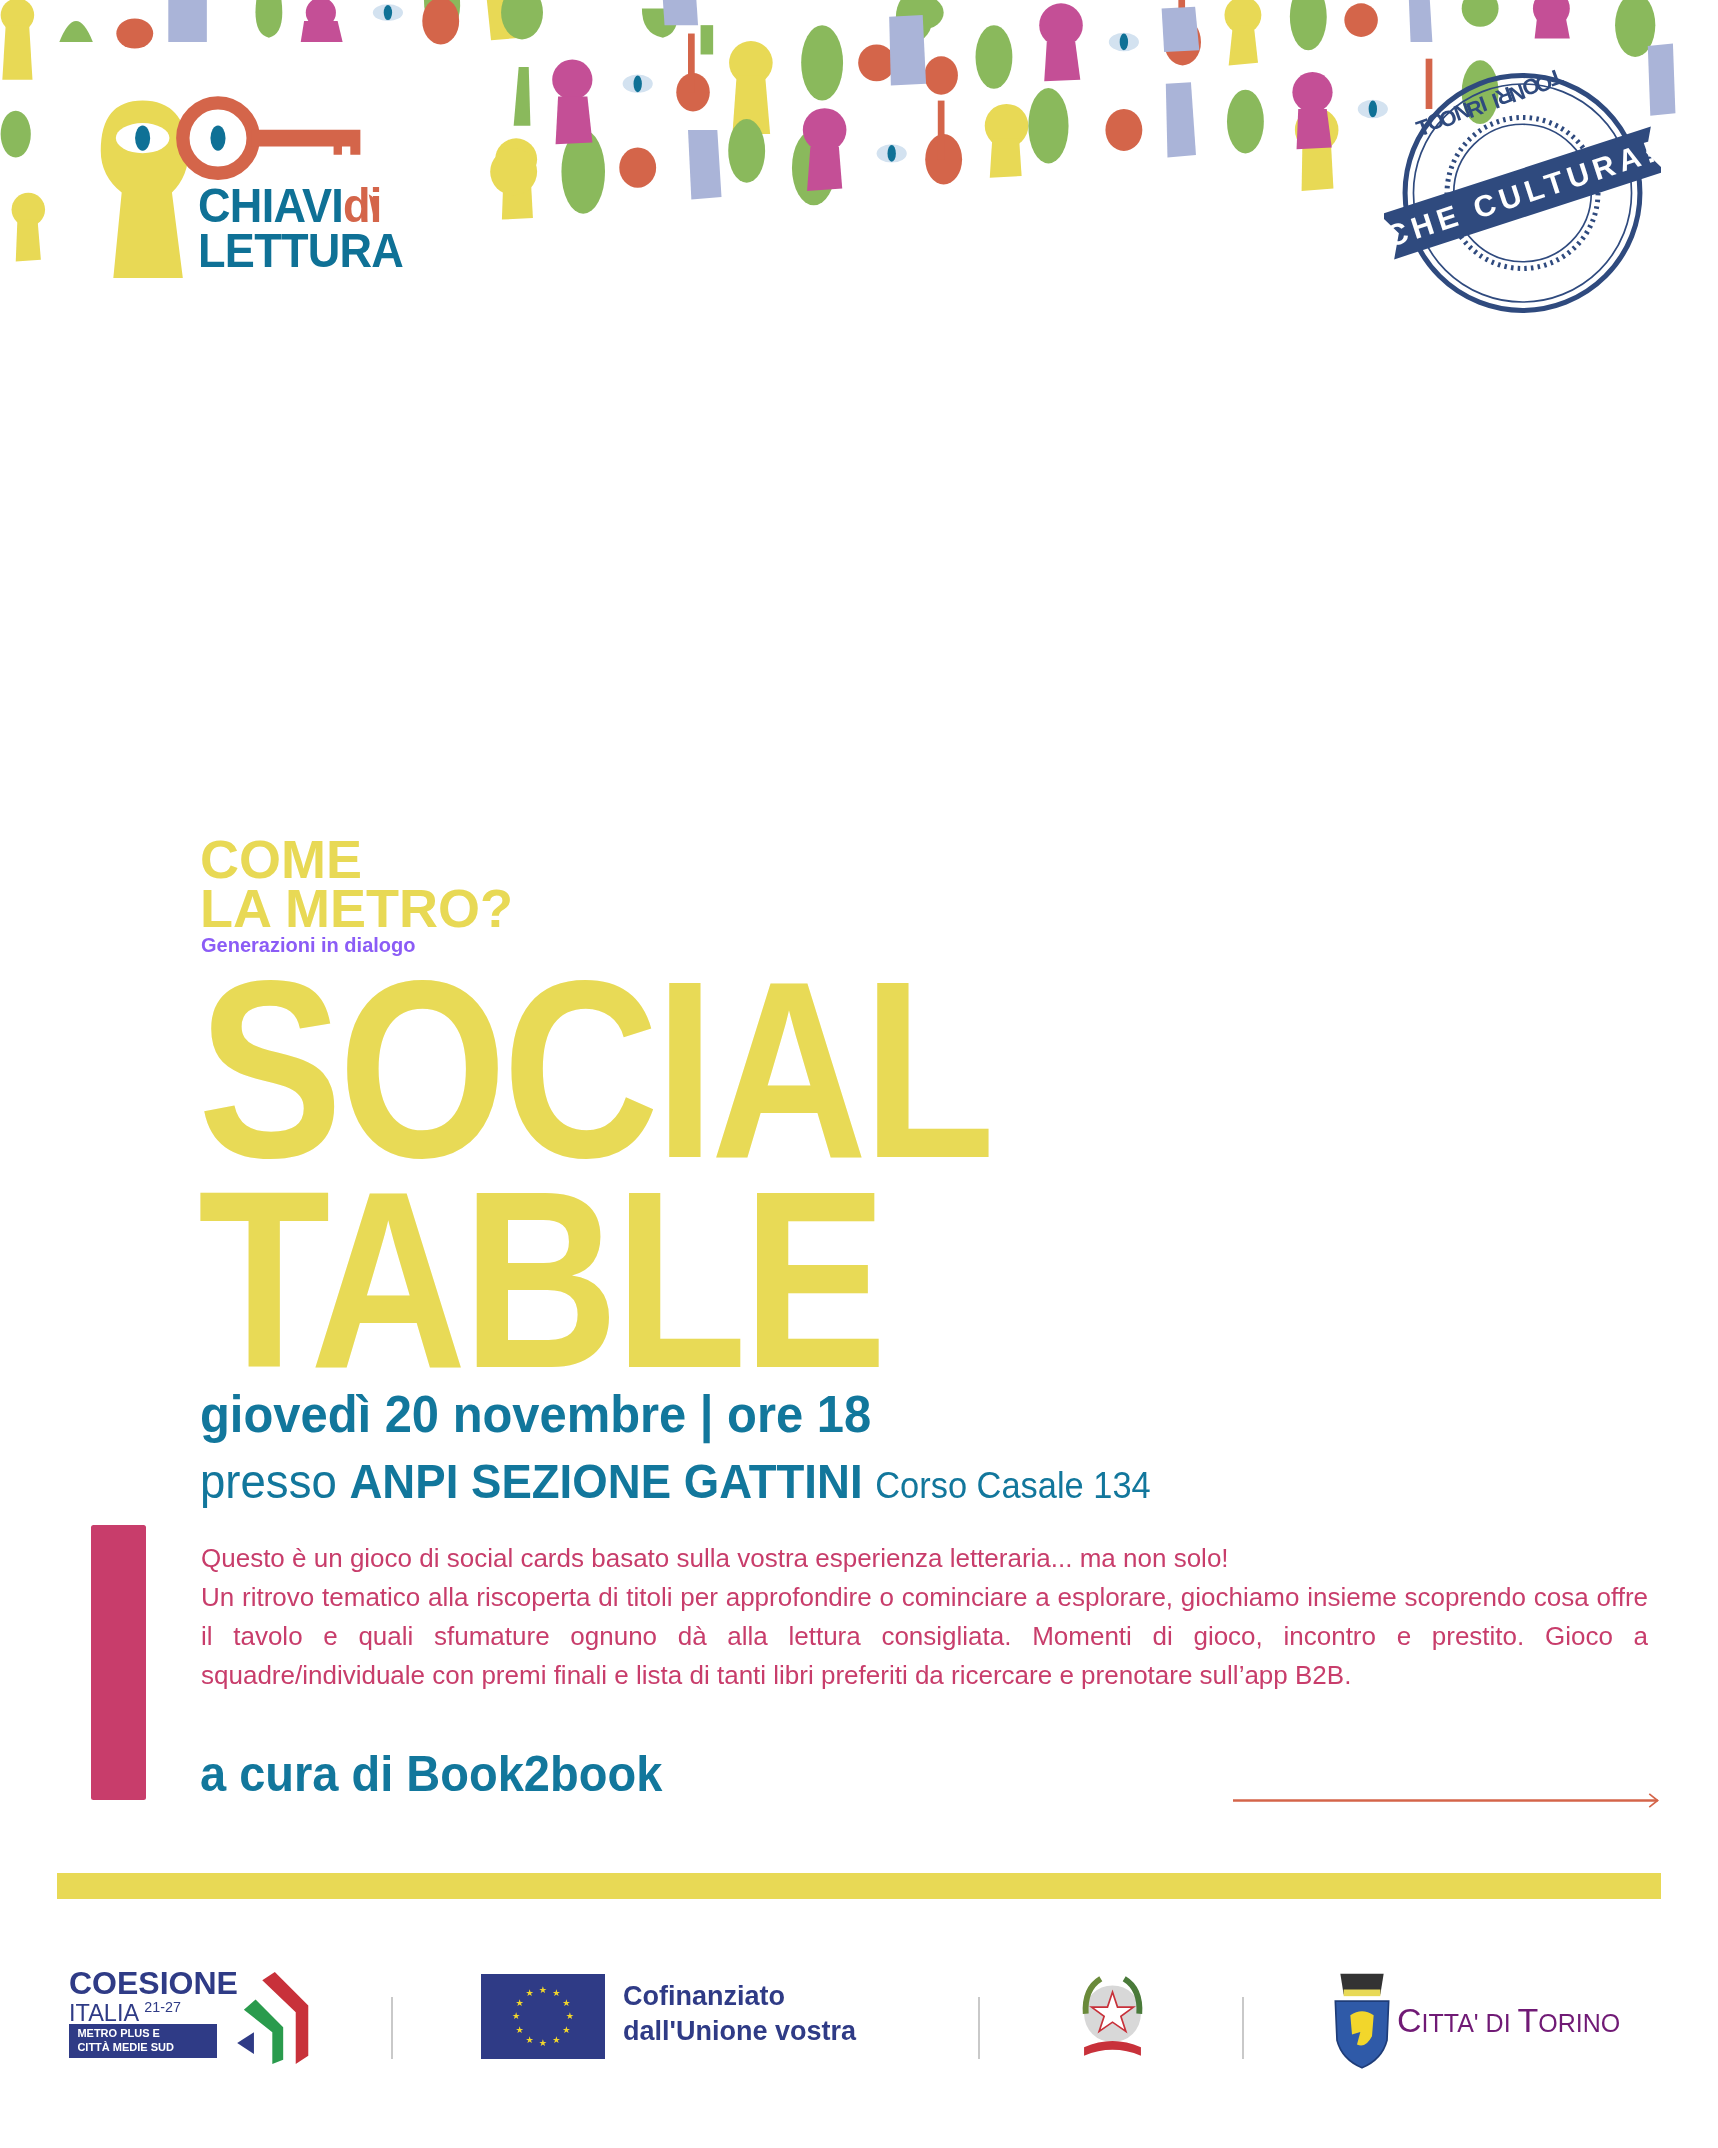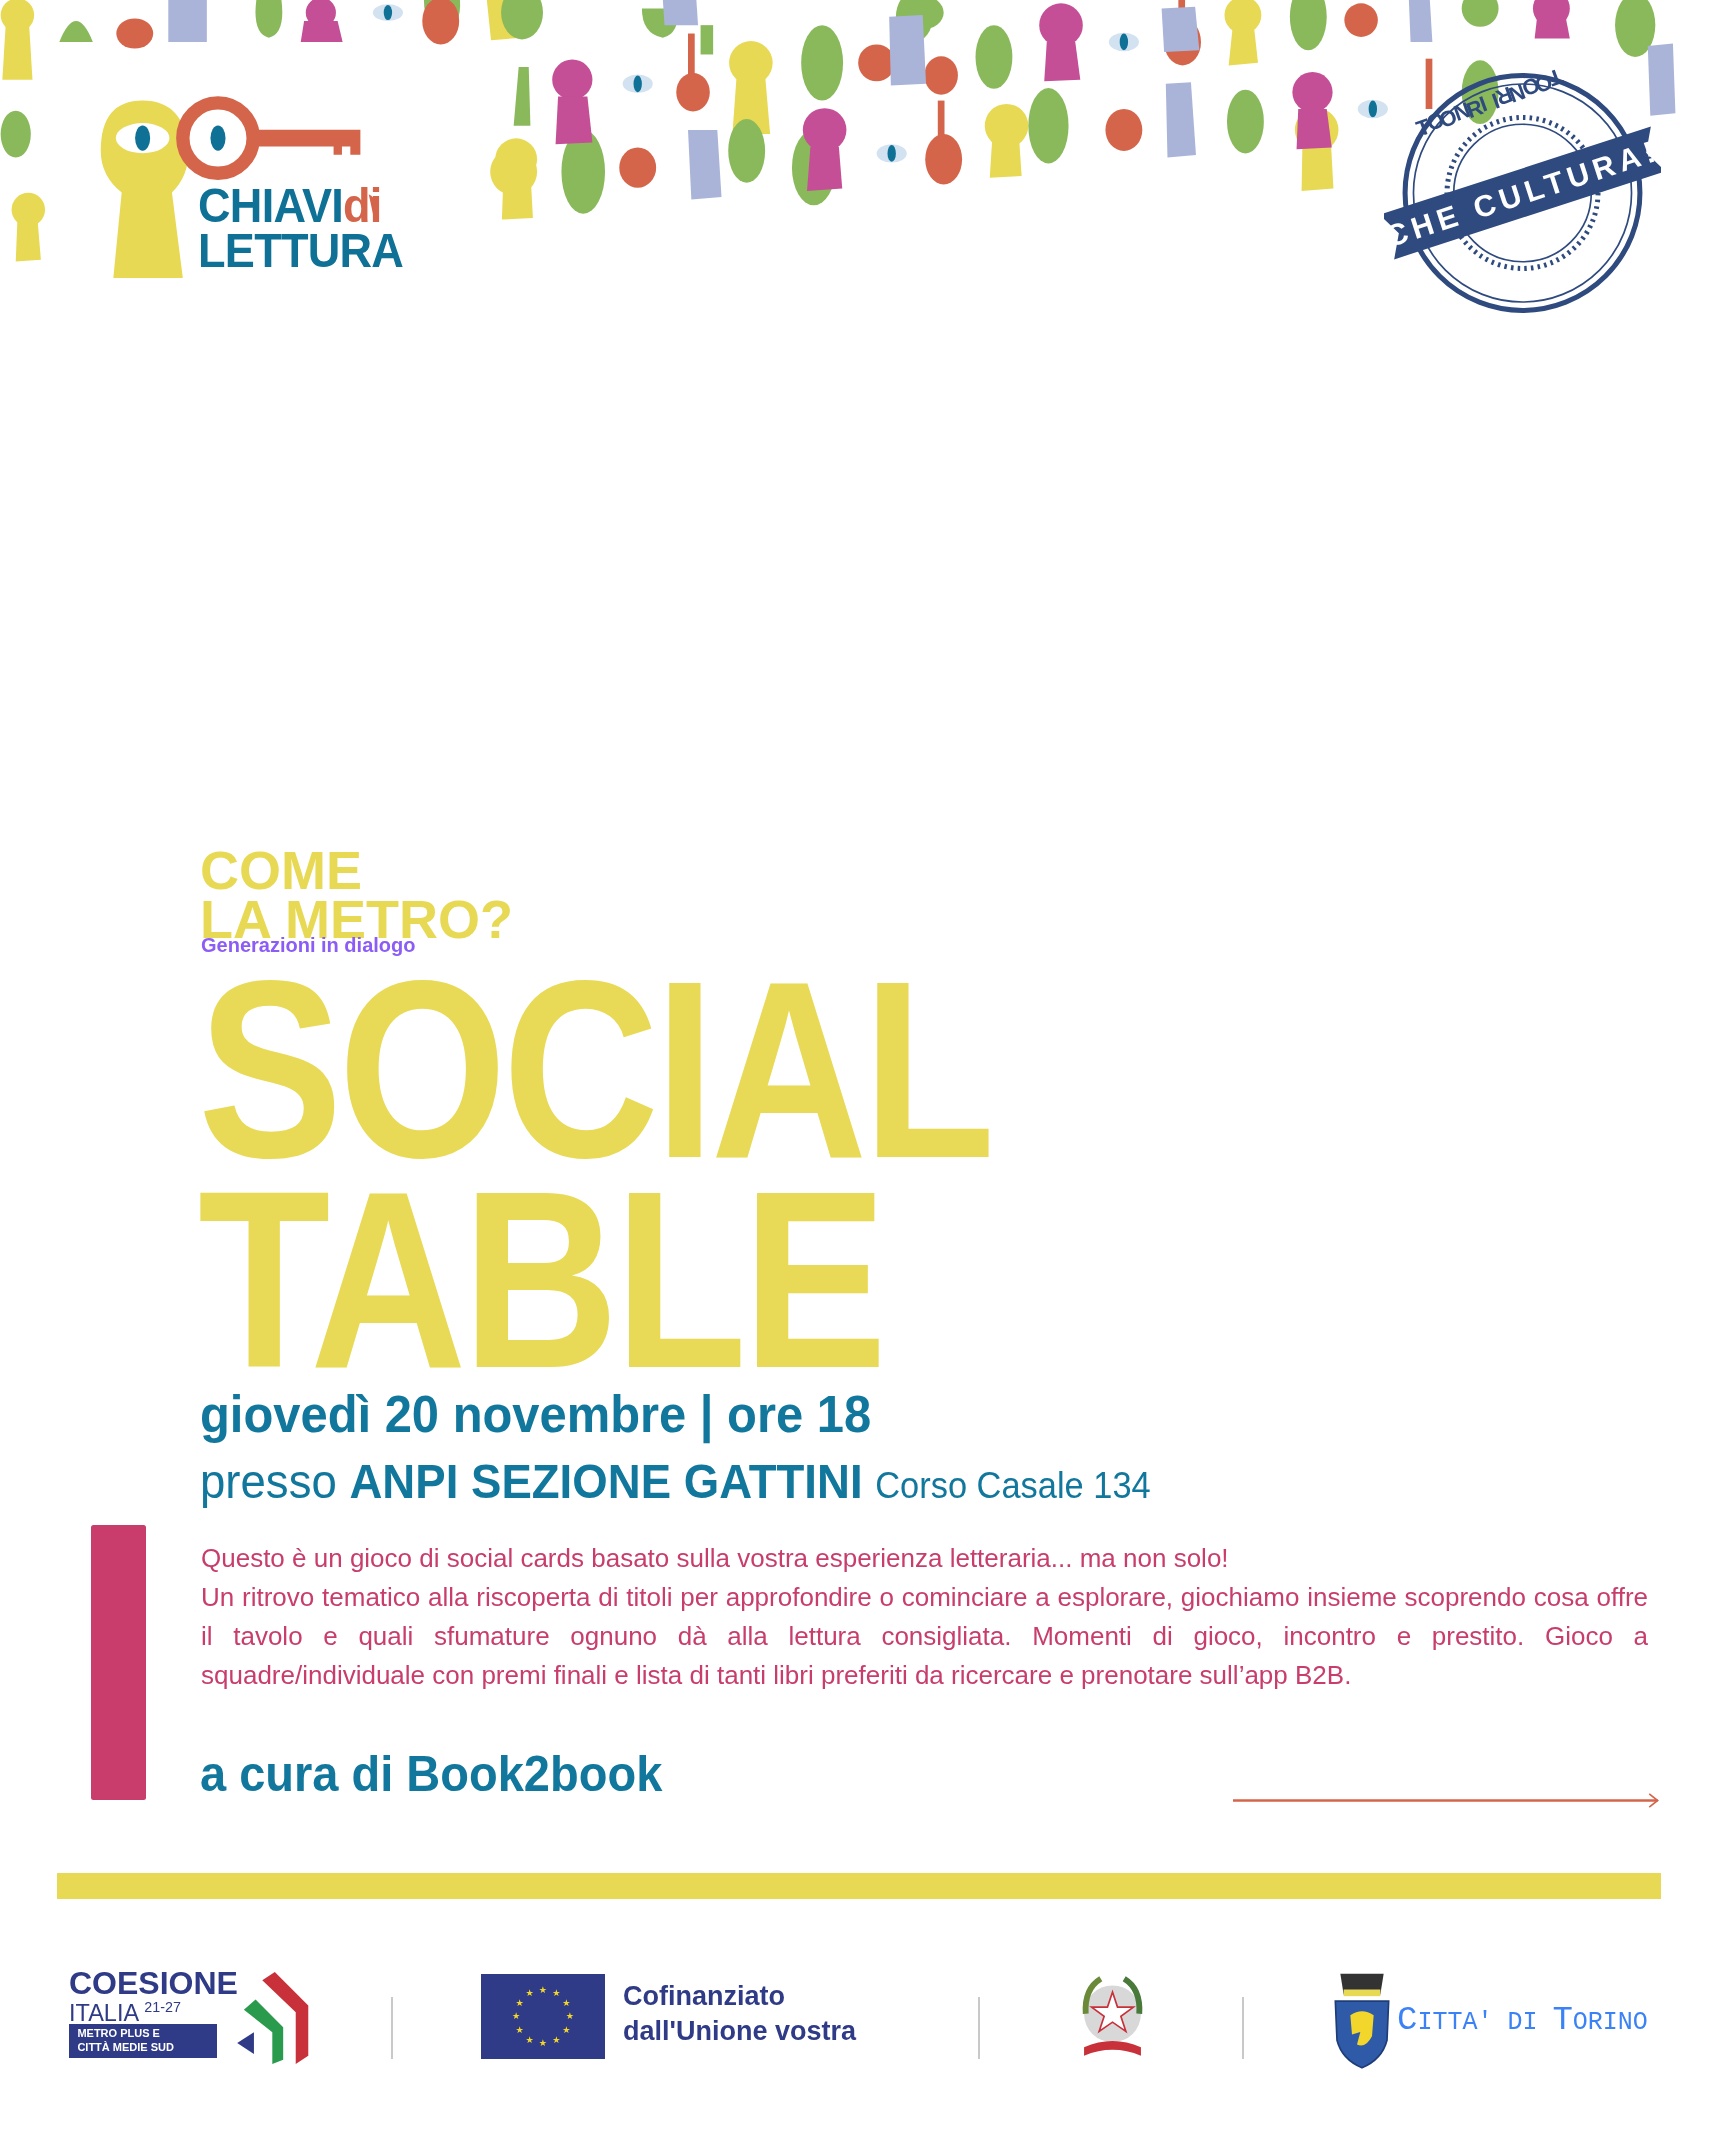--- a/index.html
+++ b/index.html
@@ -7,21 +7,21 @@
   body { position: relative; font-family: "Liberation Sans", sans-serif; }
 
   .deco { position: absolute; left: 0; top: 0; width: 1718px; height: 285px; }
 
   .logo { position: absolute; left: 92px; top: 92px; width: 386px; height: 201px; }
   .logo-text { position: absolute; left: 198px; top: 183px; font-family: "Liberation Sans", sans-serif; font-weight: 700; color: #0f7196; font-size: 49px; line-height: 45px; letter-spacing: -0.8px; transform: scaleX(0.92); transform-origin: left top; }
   .logo-text .di { color: #d4654a; }
 
   .stamp { position: absolute; left: 1384px; top: 63px; width: 277px; height: 260px; }
 
-  .kicker { position: absolute; left: 200px; top: 835px; color: #e8d955; font-weight: 700; font-size: 54px; line-height: 49px; letter-spacing: 0px; margin-top: 11px; }
+  .kicker { position: absolute; left: 200px; top: 835px; color: #e8d955; font-weight: 700; font-size: 54px; line-height: 49px; letter-spacing: 0px; }
   .kicker-sub { position: absolute; left: 201px; top: 934px; color: #8b5cf6; font-weight: 700; font-size: 20px; }
 
   .title { position: absolute; left: 198px; top: 965px; color: #e8da56; font-weight: 700; font-size: 252px; line-height: 210px; letter-spacing: -5px; transform: scaleX(0.86); transform-origin: left top; white-space: nowrap; }
 
   .when { position: absolute; left: 200px; top: 1384px; color: #12779c; font-weight: 700; font-size: 52px; transform: scaleX(0.94); transform-origin: left top; white-space: nowrap; }
   .where { position: absolute; left: 200px; top: 1453px; color: #12779c; font-size: 49px; white-space: nowrap; transform: scaleX(0.93); transform-origin: left top; }
   .where .venue { font-weight: 700; }
   .where .addr { font-size: 37px; }
 
   .pinkbar { position: absolute; left: 91px; top: 1525px; width: 55px; height: 275px; background: #c83d6b; border-radius: 2.5px; }
@@ -42,21 +42,21 @@
   .coes-t2 { position: absolute; left: 0; top: 23.5px; color: #2f3b86; font-weight: 400; font-size: 23.5px; line-height: 23.5px; }
   .coes-t2 sup { font-size: 14.3px; }
   .coes-box { position: absolute; left: 0; top: 52px; width: 148px; height: 34px; background: #2f3b86; color: #fff; font-size: 11px; line-height: 13.4px; padding: 3.4px 8.4px; font-weight: 700; }
 
   .eu-flag { position: absolute; left: 481px; top: 1974px; width: 124px; height: 85px; background: #2f3b86; }
   .eu-text { position: absolute; left: 623px; top: 1979px; color: #2f3b86; font-weight: 700; font-size: 27px; line-height: 35px; }
 
   .emblem { position: absolute; left: 1072px; top: 1972px; width: 81px; height: 92px; }
 
   .torino-shield { position: absolute; left: 1332px; top: 1969px; width: 60px; height: 101px; }
-  .torino-text { position: absolute; left: 1397px; top: 2001px; color: #3b82f6; font-family: Liberation Mono, monospace; font-size: 34px; letter-spacing: 0px; white-space: nowrap; }
+  .torino-text { position: absolute; left: 1397px; top: 2001px; color: #701a75; font-family: Liberation Sans, sans-serif; font-size: 34px; letter-spacing: 0px; white-space: nowrap; }
   .torino-text .sc { font-size: 25px; }
 </style>
 </head>
 <body>
 
 <svg class="deco" viewBox="0 0 2048 340" xmlns="http://www.w3.org/2000/svg">
   <g>
 
     <g fill="#e8d955">
       <circle cx="20" cy="18" r="20"></circle>

